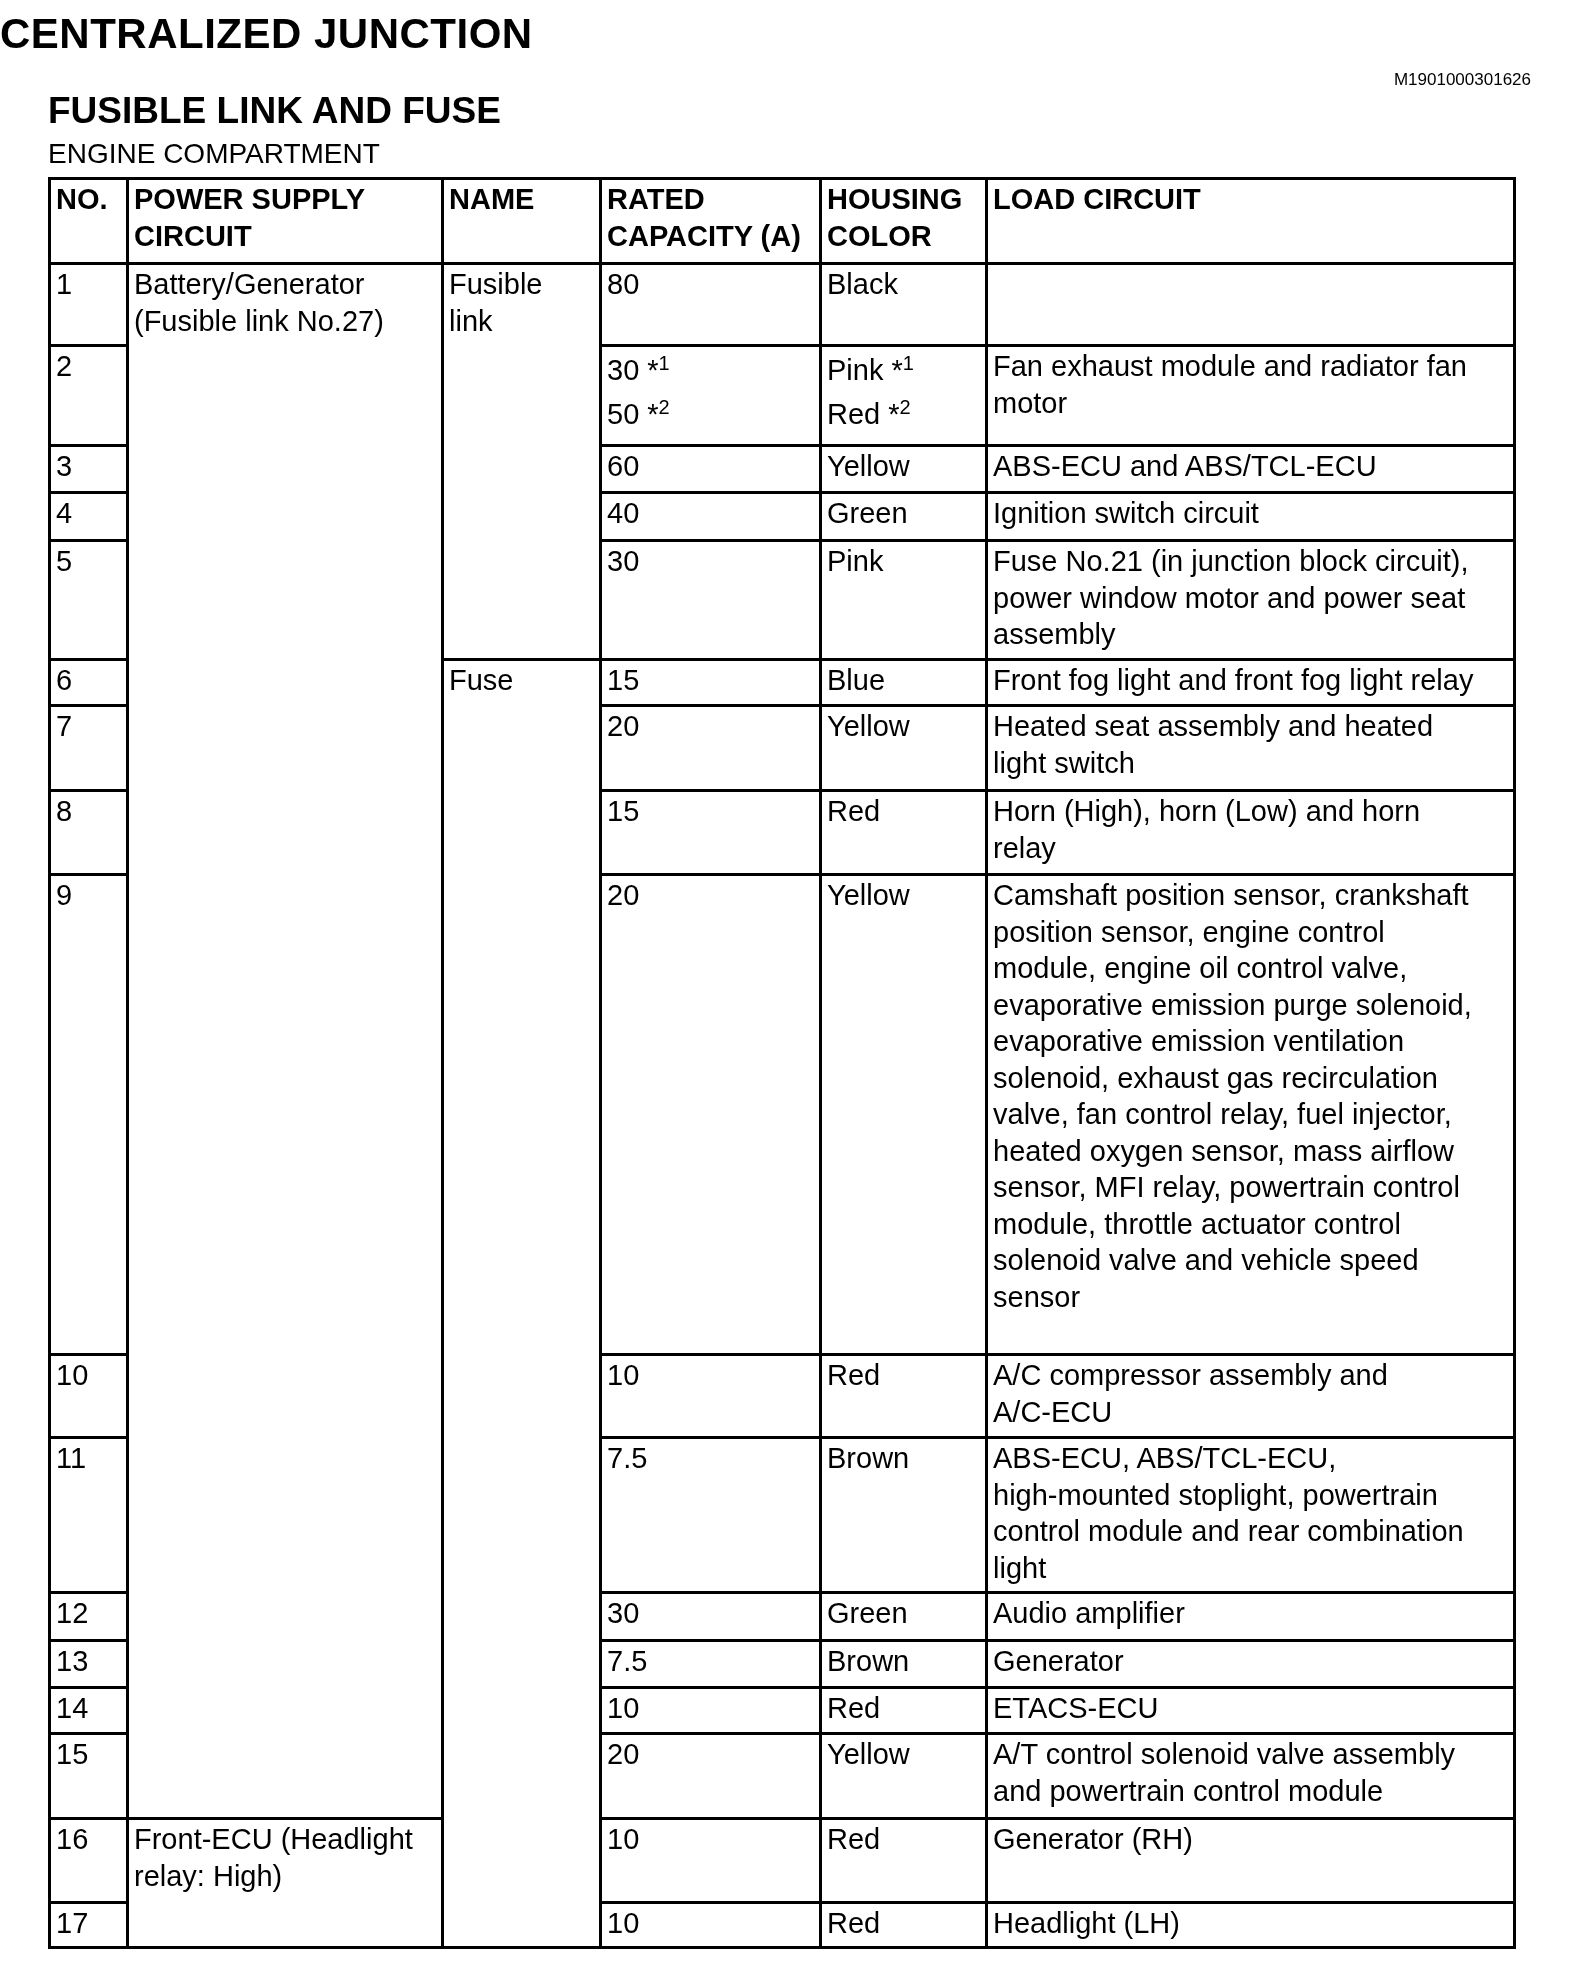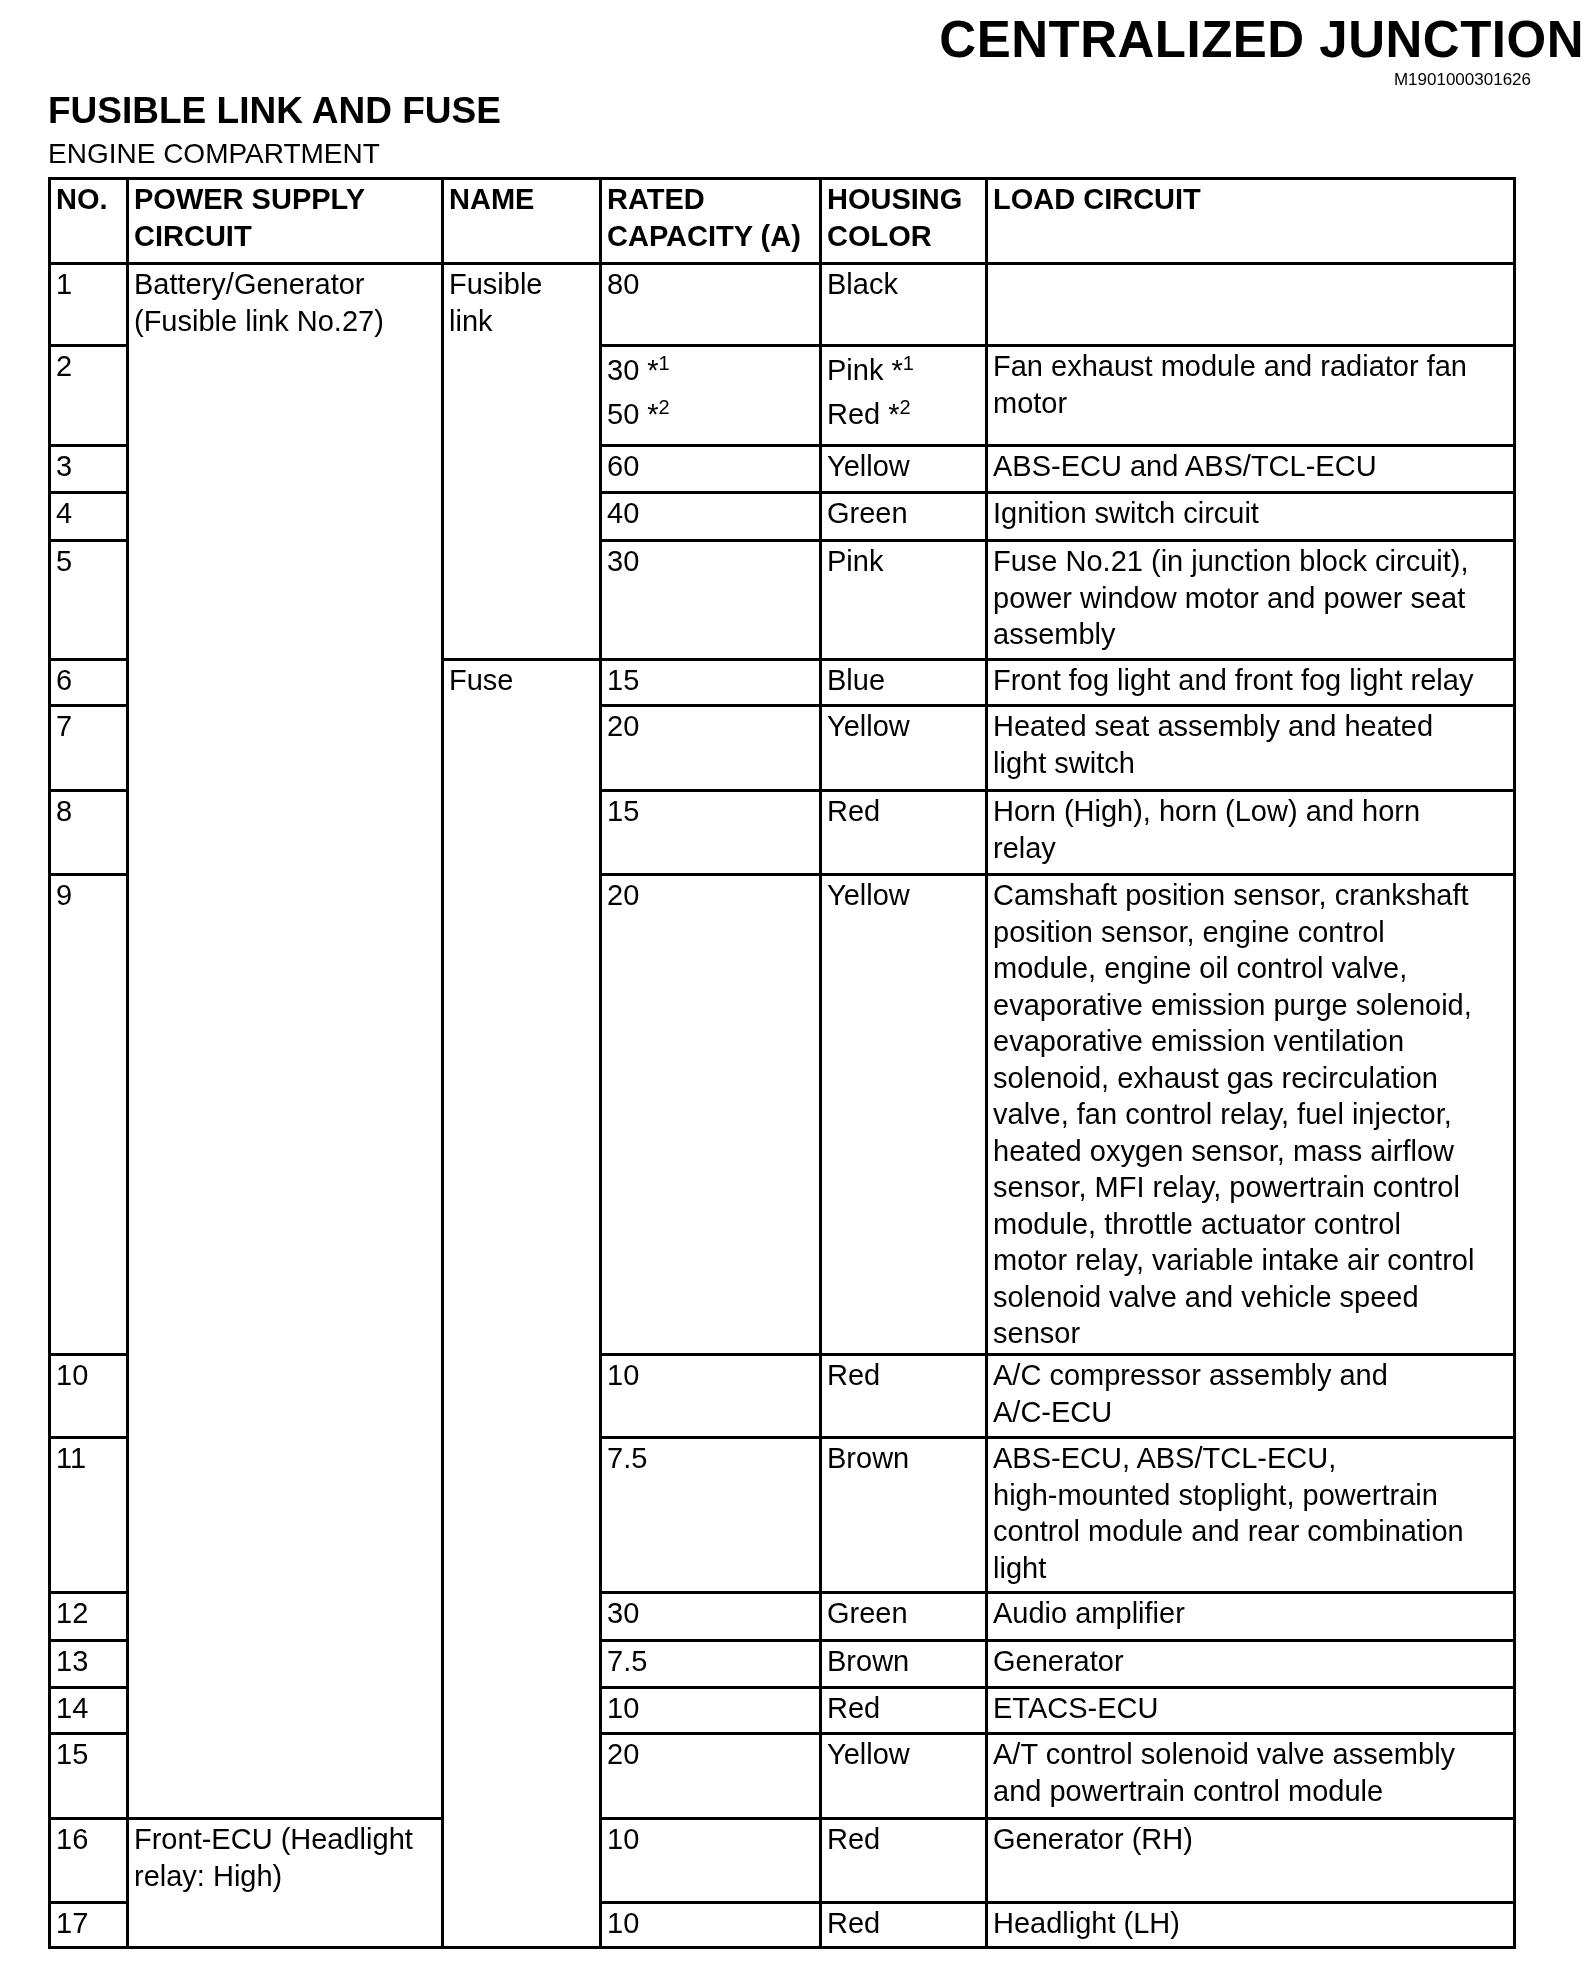--- a/index.html
+++ b/index.html
@@ -1,19 +1,19 @@
 <!DOCTYPE html>
 <html><head>
 <meta charset="utf-8">
 <style>
   html, body { margin:0; padding:0; background:#ffffff; }
   body { width:1584px; height:1982px; position:relative; overflow:hidden;
          font-family:"Liberation Sans", sans-serif; color:#000; }
-  .title { position:absolute; left:0; width:1584px; top:10px; text-align:right;
-           font-weight:bold; font-size:51px; letter-spacing:0.5px; }
+  .title { position:absolute; left:0; width:1584px; top:10px; text-align:left;
+           font-weight:bold; font-size:42px; letter-spacing:0.5px; }
   .docid { position:absolute; right:53px; top:70px; font-size:17px; }
   .section { position:absolute; left:48px; top:90px; font-weight:bold; font-size:37px; }
   .sub { position:absolute; left:48px; top:138px; font-size:28px; }
   .grid { position:absolute; left:0; top:0; width:1584px; height:1982px; }
   .line { position:absolute; background:#000; }
   .cell { position:absolute; font-size:29px; line-height:36.5px; white-space:nowrap; }
   .hdr { font-weight:bold; }
   sup { font-size:20px; vertical-align:10px; line-height:0; }
 </style>
 </head>
@@ -203,21 +203,20 @@
       <div>Camshaft position sensor, crankshaft</div>
       <div>position sensor, engine control</div>
       <div>module, engine oil control valve,</div>
       <div>evaporative emission purge solenoid,</div>
       <div>evaporative emission ventilation</div>
       <div>solenoid, exhaust gas recirculation</div>
       <div>valve, fan control relay, fuel injector,</div>
       <div>heated oxygen sensor, mass airflow</div>
       <div>sensor, MFI relay, powertrain control</div>
       <div>module, throttle actuator control</div>
-      <div>motor relay, variable intake air control</div>
       <div>solenoid valve and vehicle speed</div>
       <div>sensor</div>
     </div>
     <div class="cell" style="left: 56px; top: 1357px;">
       <div>10</div>
     </div>
     <div class="cell" style="left: 607px; top: 1357px;">
       <div>10</div>
     </div>
     <div class="cell" style="left: 827px; top: 1357px;">

